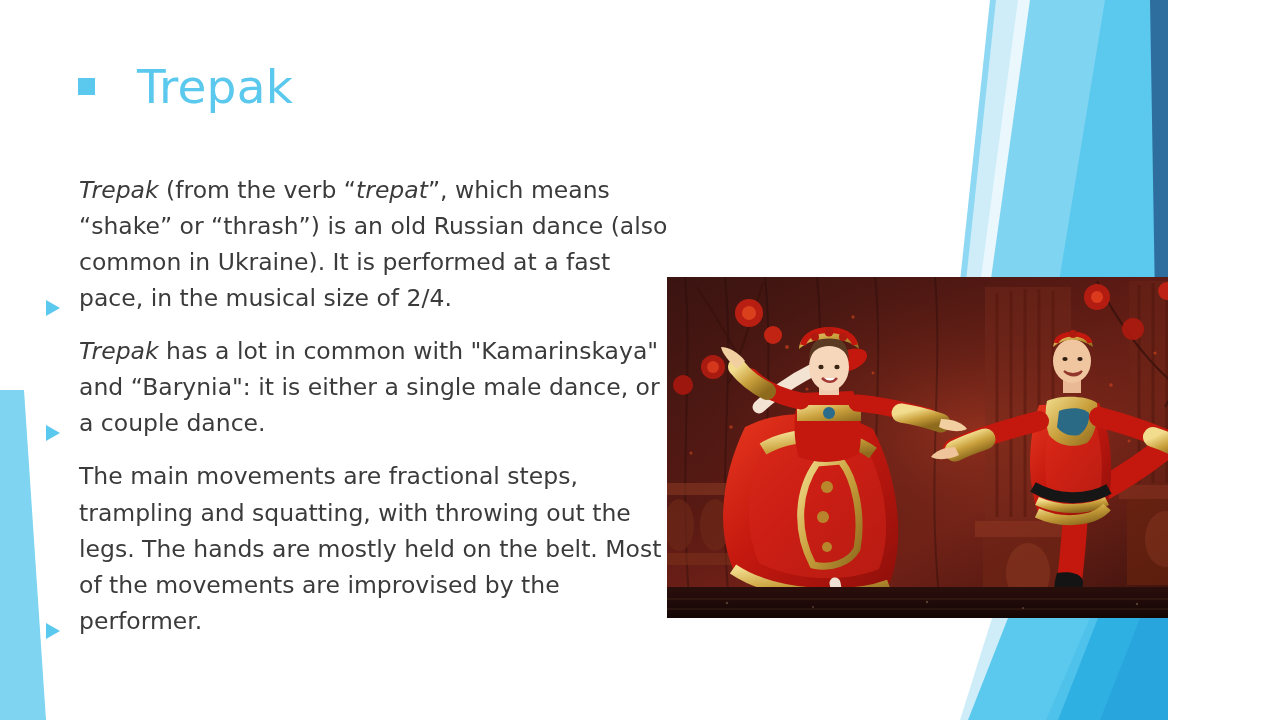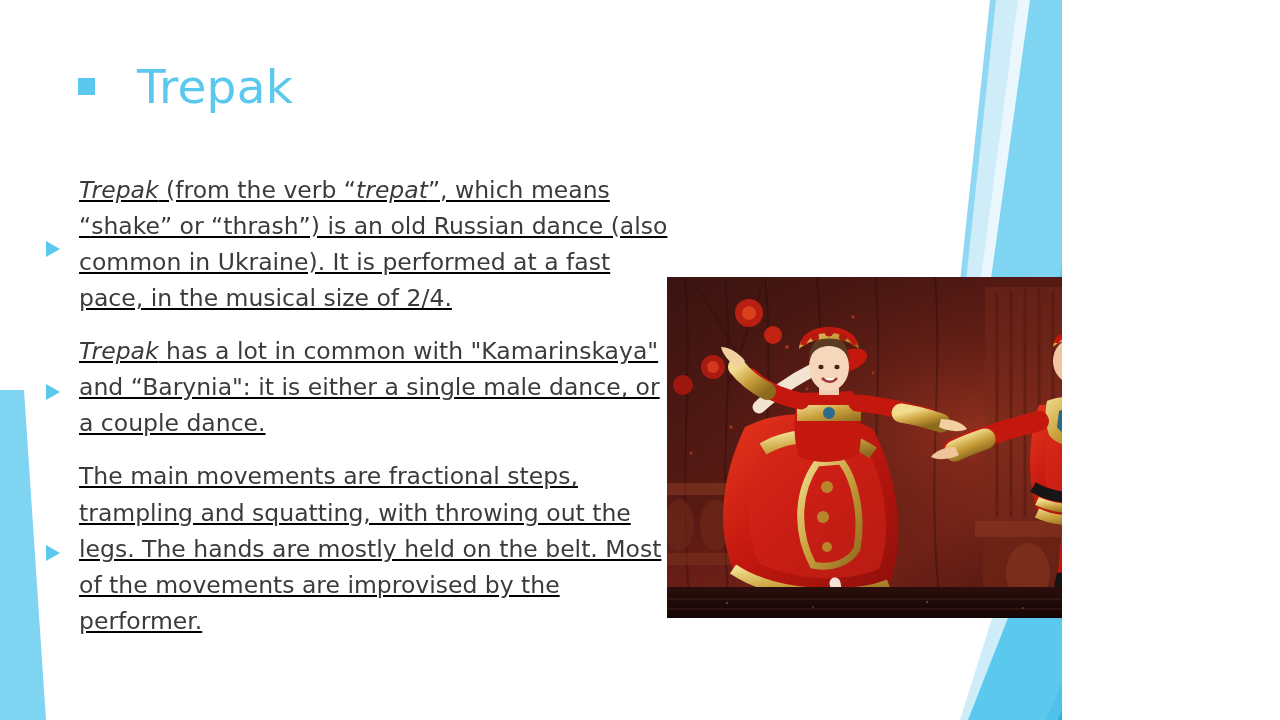--- a/index.html
+++ b/index.html
@@ -6,21 +6,21 @@
     margin: 0;
     padding: 0;
     background: #ffffff;
   }
   body {
     font-family: "DejaVu Sans", sans-serif;
   }
 
   #slide {
     position: relative;
-    width: 1062px;
+    width: 1168px;
     height: 720px;
     background: #ffffff;
     overflow: hidden;
   }
 
   
   #bg-decor {
     position: absolute;
     left: 0; top: 0;
     width: 1280px;
@@ -57,23 +57,22 @@
   
   #body-list {
     position: absolute;
     left: 46px;
     top: 172px;
     width: 625px;
     z-index: 5;
   }
   .bullet-row {
     display: flex;
-    align-items: center;
+    align-items: flex-end;
     margin-bottom: 17px;
-    text-decoration: underline;
   }
   .bullet-marker {
     flex: 0 0 auto;
     width: 14px;
     height: 16px;
     margin-top: 9px;
     margin-right: 19px;
   }
   .bullet-marker svg { display: block; }
   .bullet-text {

